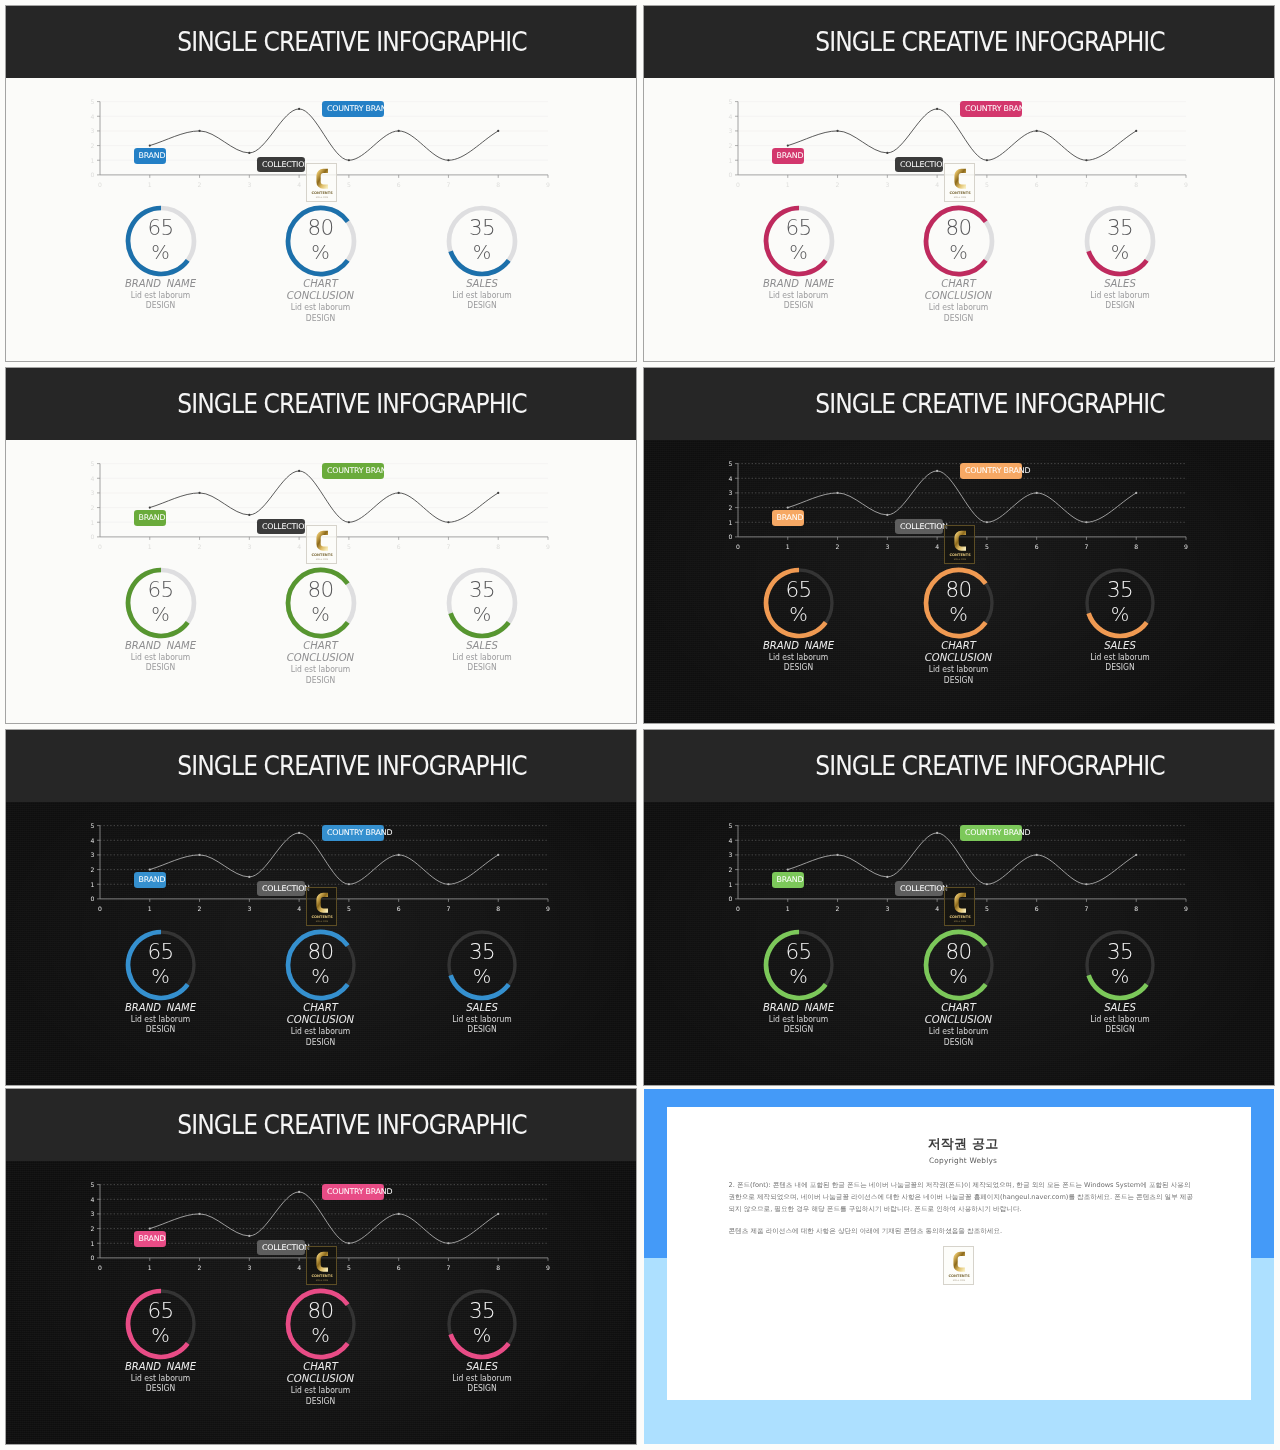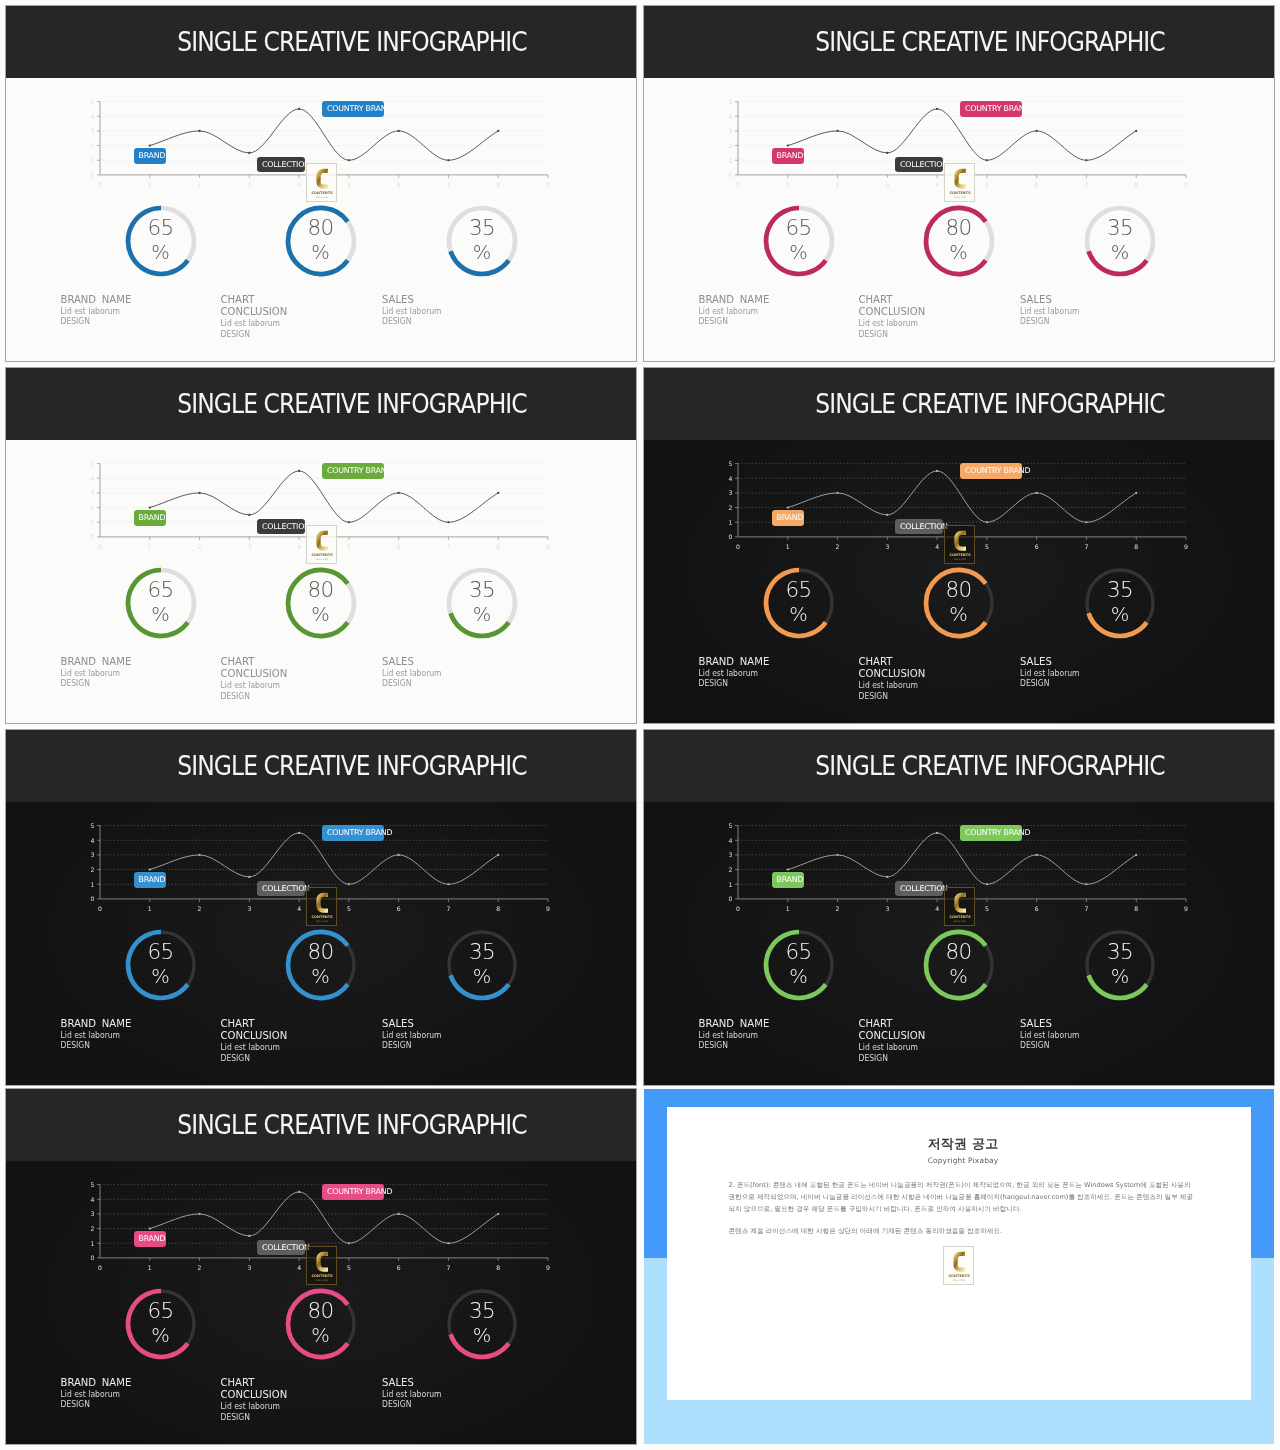--- a/index.html
+++ b/index.html
@@ -14,32 +14,32 @@
   .tile-head{position:absolute;left:0;top:0;width:100%;height:72px;}
   .light .tile-head{background:#262626;}
   .dark  .tile-head{background:#262626;}
   .tile-title{position:absolute;left:62px;top:0;width:568px;height:72px;
      display:flex;align-items:center;justify-content:center;
      color:#f5f5f5;font-size:26px;letter-spacing:-0.9px;font-weight:400;
      font-family:"DejaVu Sans",sans-serif;font-stretch:condensed;}
   .body{position:absolute;left:0;top:72px;width:100%;height:283px;}
   .chartwrap{position:absolute;left:0;top:0;width:630px;height:130px;}
   .donuts{position:absolute;left:0;top:126.5px;width:630px;height:160px;}
-  .donut{position:absolute;width:200px;text-align:left;}
+  .donut{position:absolute;width:200px;text-align:center;}
   .ring{position:relative;width:72px;height:72px;margin:0 auto;}
   .ring svg{display:block;}
   .ringtxt{position:absolute;left:0;top:-0.5px;width:72px;height:72px;
      display:flex;flex-direction:column;align-items:center;justify-content:center;
      font-family:"DejaVu Sans",sans-serif;font-weight:300;line-height:1;}
   .rv{font-size:21.5px;letter-spacing:-0.6px;}
   .ru{font-size:19.5px;margin-top:4.5px;}
   .light .ringtxt{color:#58585a;}
   .dark  .ringtxt{color:#f4f4f4;}
-  .dtitle{font-size:11.2px;letter-spacing:0px;word-spacing:2.5px;margin-top:17px;line-height:12.4px;
-          font-family:"DejaVu Sans",sans-serif;font-stretch:condensed;font-weight:400;}
+  .dtitle{font-size:11.2px;letter-spacing:0px;word-spacing:2.5px;margin-top:1px;line-height:12.4px;
+          font-family:"DejaVu Sans",sans-serif;font-stretch:condensed;font-weight:400;font-style:italic;}
   .dsub{font-size:8.5px;line-height:10.2px;font-family:"DejaVu Sans",sans-serif;font-stretch:condensed;font-weight:400;}
   .light .dtitle{color:#8e8e90;} .light .dsub{color:#9b9b9d;}
   .dark  .dtitle{color:#ededed;} .dark  .dsub{color:#d6d6d6;}
   .badge{position:absolute;border-radius:3.2px;height:15.6px;line-height:15.6px;
      font-size:7.9px;color:#fff;padding:0 5px;white-space:nowrap;overflow:hidden;
      font-family:"DejaVu Sans",sans-serif;box-sizing:border-box;letter-spacing:-0.25px;}
   .dark .badge{overflow:visible;}
   .logo{position:absolute;box-sizing:border-box;text-align:center;}
 
   .tile.copyright{background:#84cc16;box-shadow:none;}
@@ -954,21 +954,21 @@
        <div class="dsub">DESIGN</div>
      </div>
         </div>
       </div>
     </div>
     <div class="tile copyright" style="left: 644px; top: 1089px;">
       <div class="cp-bandtop"></div>
     <div class="cp-bandbot"></div>
     <div class="cp-sheet">
       <div class="cp-title">저작권 공고</div>
-      <div class="cp-sub">Copyright Pixabay</div>
+      <div class="cp-sub">Copyright Weblys</div>
         <p class="cp-p">2. 폰트(font): 콘텐츠 내에 포함된 한글 폰트는 네이버 나눔글꼴의 저작권(폰트)이 제작되었으며, 한글 외의 모든 폰트는 Windows System에 포함된 사용의 권한으로 제작되었으며, 네이버 나눔글꼴 라이선스에 대한 사항은 네이버 나눔글꼴 홈페이지(hangeul.naver.com)를 참조하세요. 폰트는 콘텐츠의 일부 제공되지 않으므로, 필요한 경우 해당 폰트를 구입하시기 바랍니다. 폰트로 인하여 사용하시기 바랍니다.</p>
         <p class="cp-p">콘텐츠 제품 라이선스에 대한 사항은 상단의 아래에 기재된 콘텐츠 동의하셨음을 참조하세요.</p>
       </div>
       <div class="logo" style="left:298.6px;top:156.9px;width:31.6px;height:38.8px;border:0.7px solid #d6d3cb;background:rgba(253,252,248,0.78);"><svg width="30.2" height="37.4" viewBox="0 0 30.2 37.4">
           <defs>
             <linearGradient id="goldl" x1="0" y1="0" x2="0.85" y2="1">
               <stop offset="0" stop-color="#fdf4c9"></stop>
               <stop offset=".2" stop-color="#dab65c"></stop>
               <stop offset=".46" stop-color="#8d6a1b"></stop>
               <stop offset=".72" stop-color="#ddbb64"></stop>

